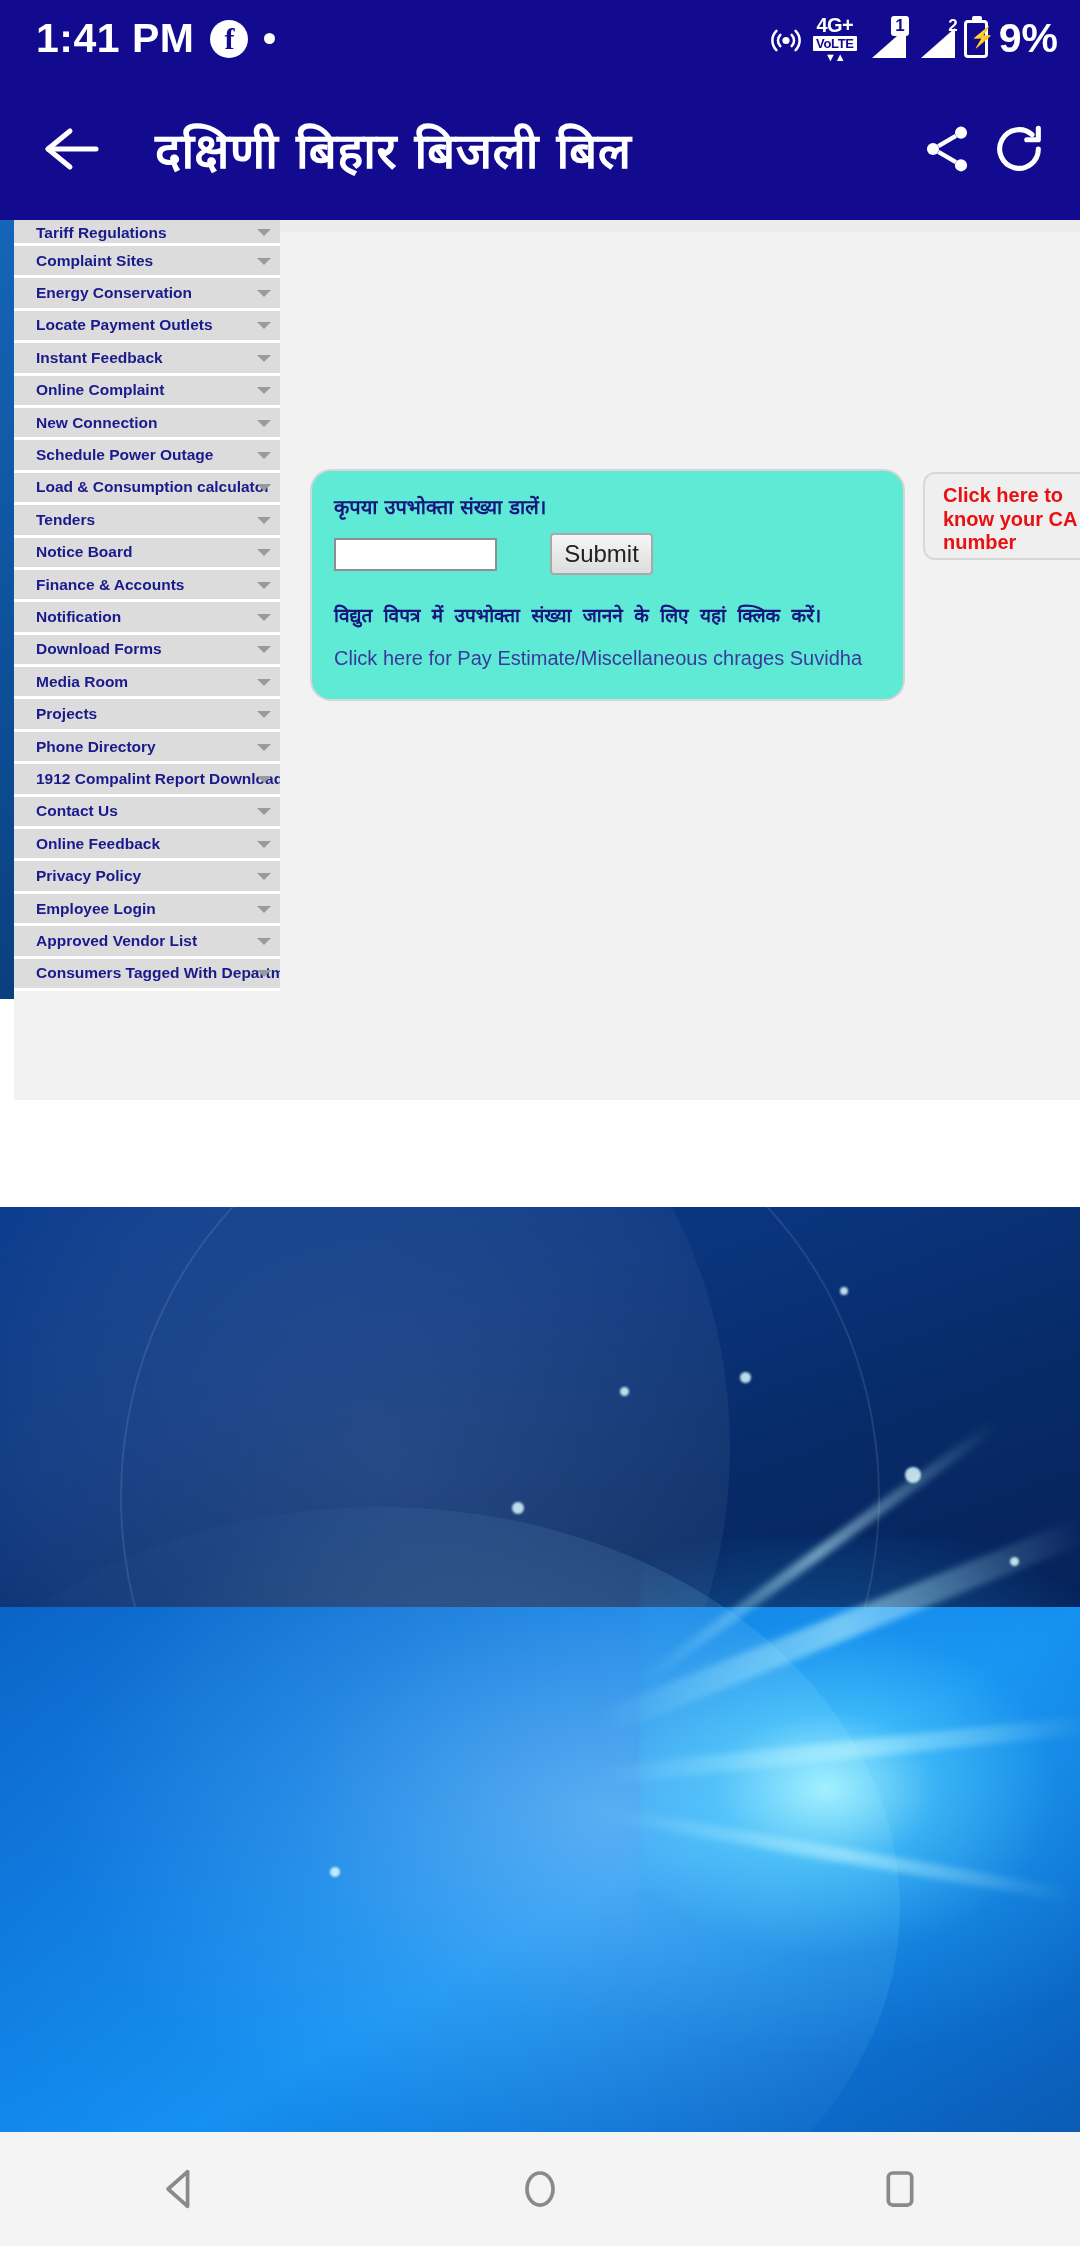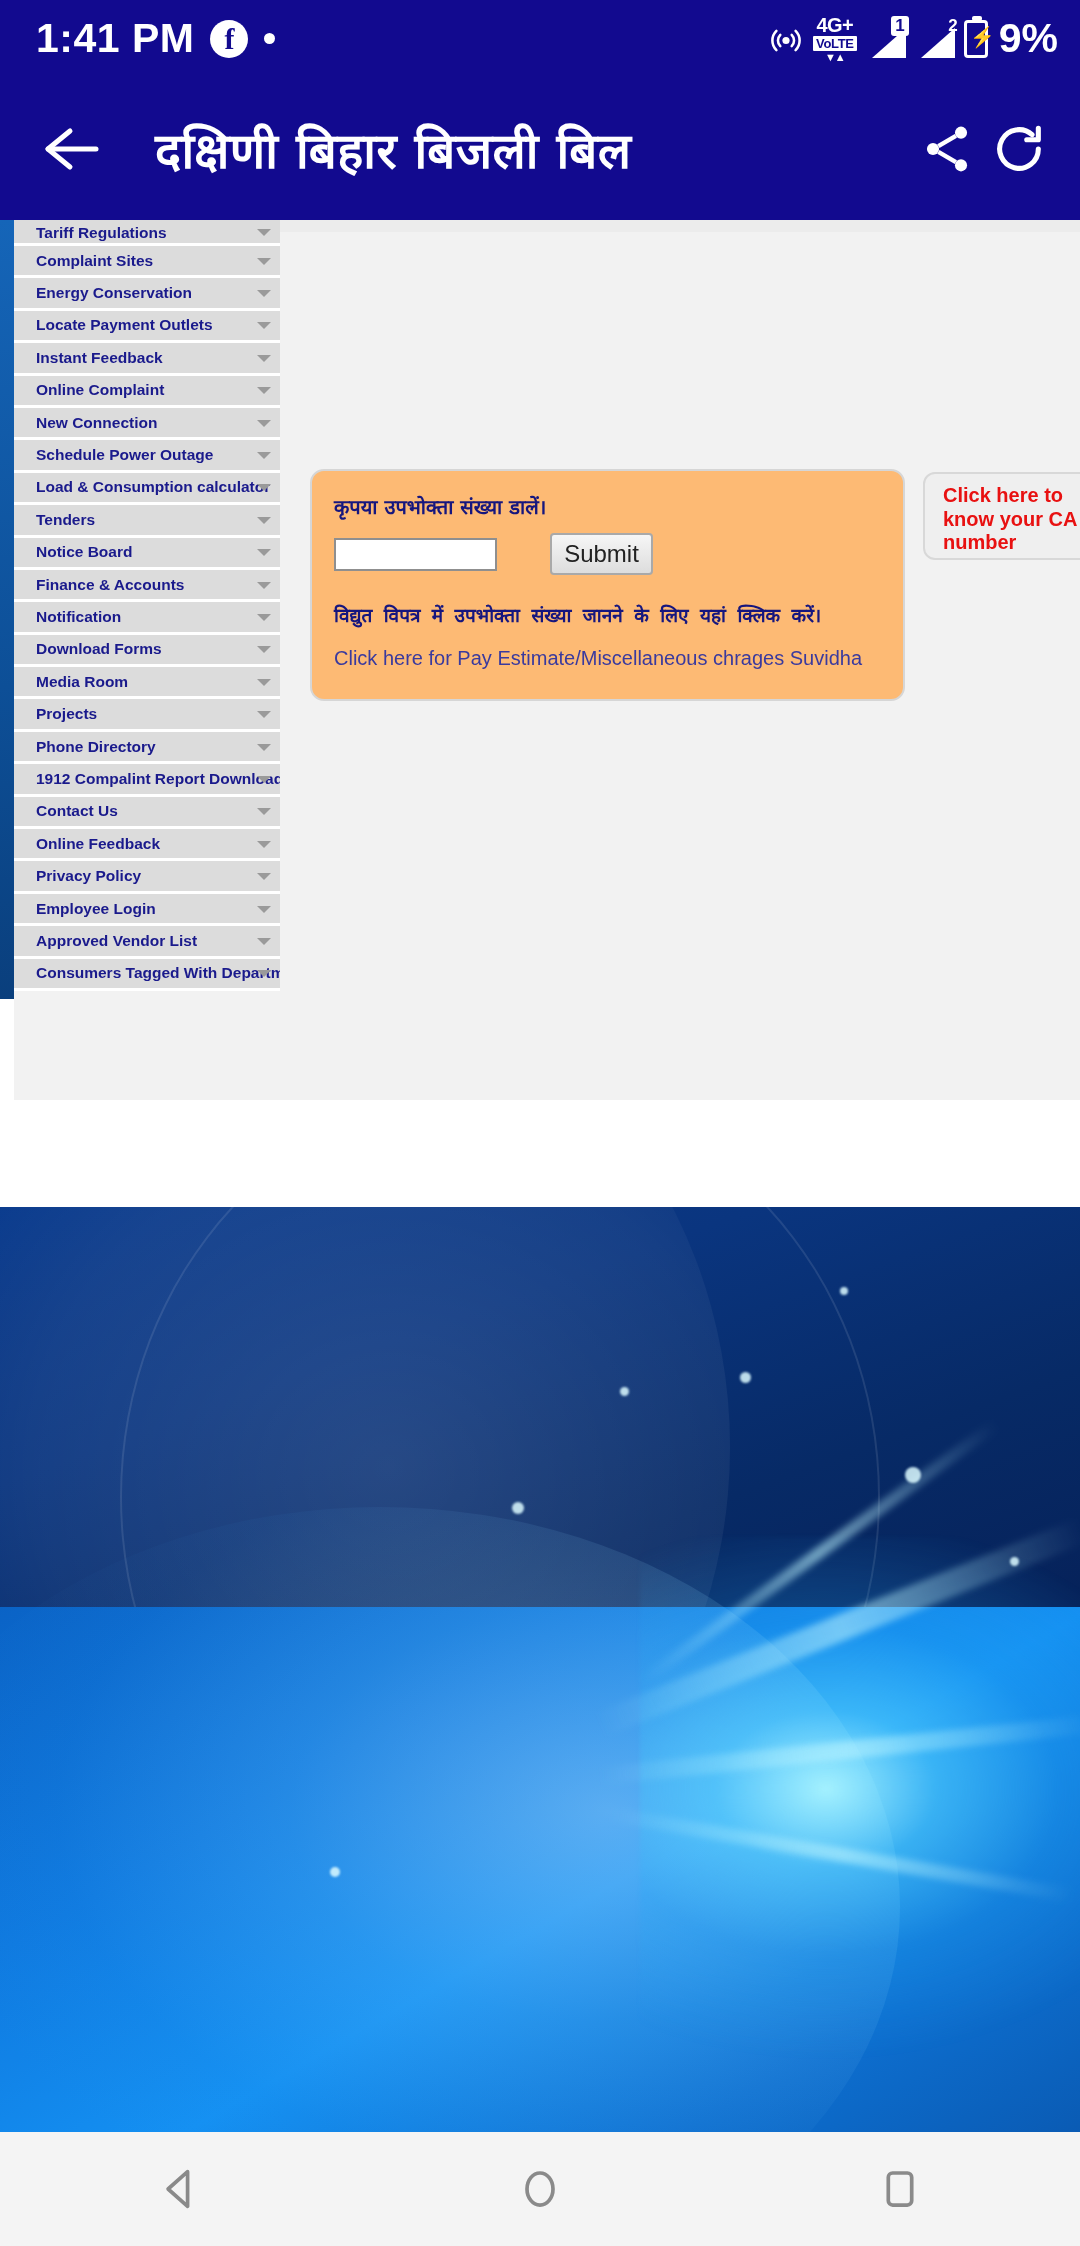--- a/index.html
+++ b/index.html
@@ -92,21 +92,21 @@
   .menu-item .caret{
     position:absolute; right:9px; top:50%; margin-top:-3px;
     width:0;height:0;border-left:7px solid transparent;border-right:7px solid transparent;
     border-top:7px solid #9a9a9a;
   }
   .menu-item.first{ height:26px; align-items:flex-end; padding-bottom:1px; }
 
   
   .content-card{
     position:absolute; left:310px; top:249px; width:595px; height:232px;
-    background:#fdba74; border:2px solid #d6d6d6; border-radius:14px;
+    background:#5eead4; border:2px solid #d6d6d6; border-radius:21px;
   }
   .cc-heading{
     position:absolute; left:22px; top:22px;
     font-size:20px; font-weight:bold; color:#16167e;
     font-family:"DejaVu Sans", sans-serif;
   }
   .cc-input{
     position:absolute; left:22px; top:67px; width:163px; height:33px;
     background:#fff; border:2px solid #8f8f8f;
   }

